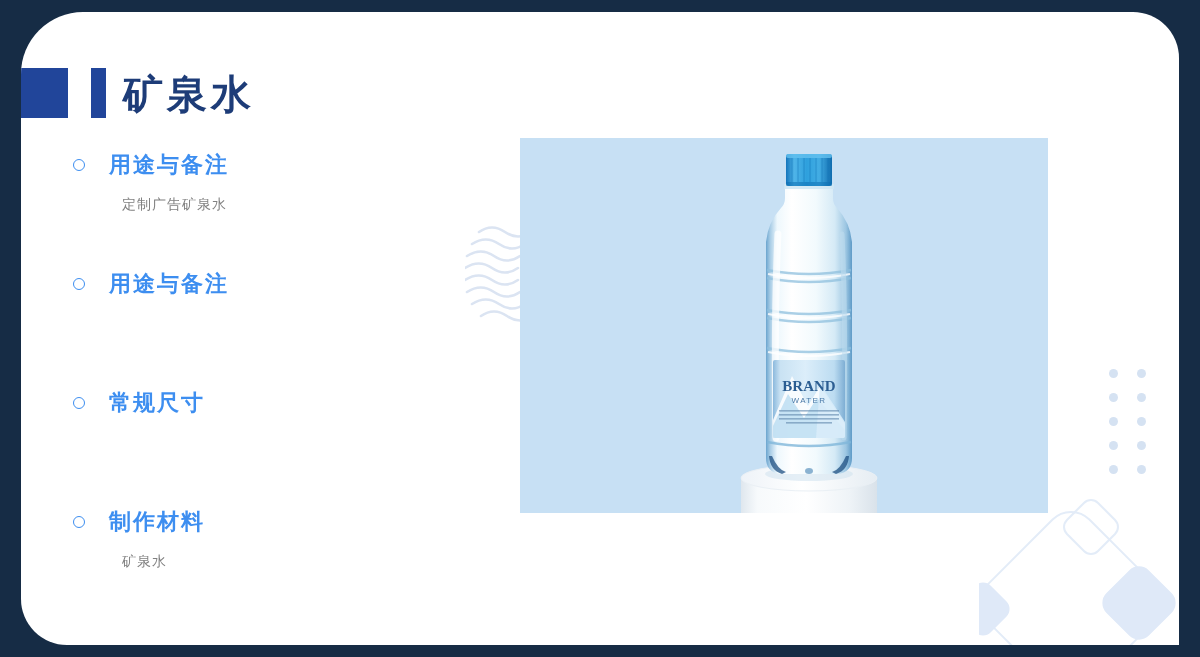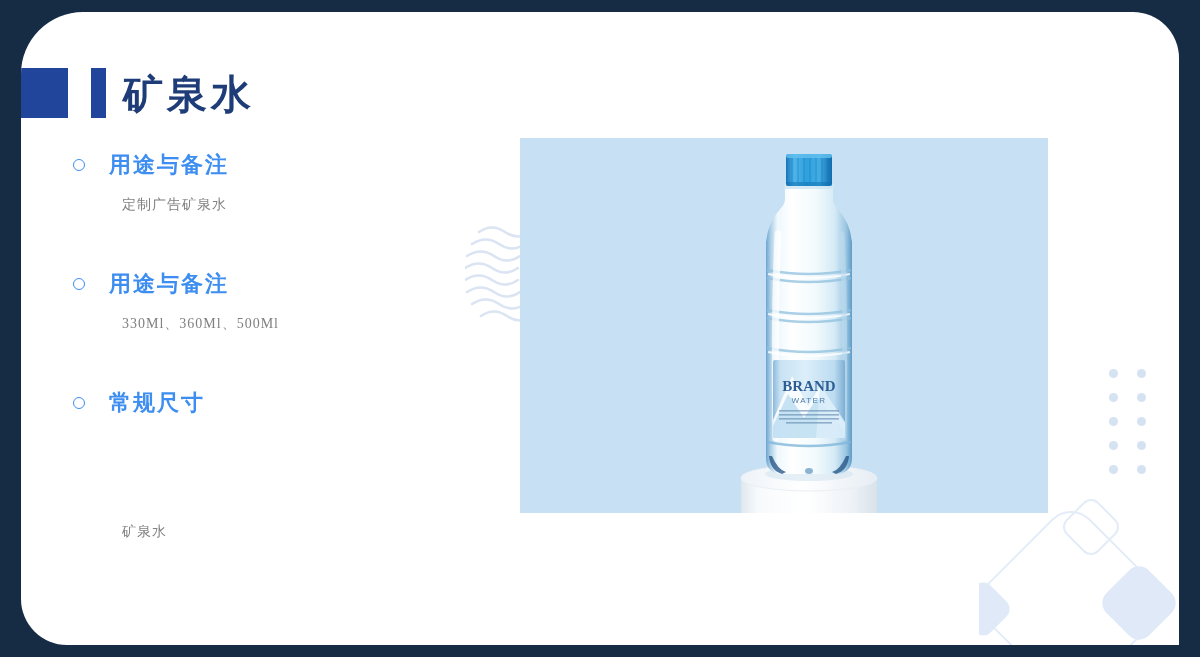--- a/index.html
+++ b/index.html
@@ -327,31 +327,34 @@
           <span class="spec-title">用途与备注</span>
         </div>
         <div class="spec-desc">定制广告矿泉水</div>
       </div>
 
       <div class="spec-item">
         <div class="spec-head">
           <span class="bullet"></span>
           <span class="spec-title">用途与备注</span>
         </div>
-        <div class="spec-desc">330Ml、360Ml、500Ml</div>
       </div>
 
       <div class="spec-item">
         <div class="spec-head">
           <span class="bullet"></span>
           <span class="spec-title">常规尺寸</span>
         </div>
       </div>
 
       <div class="spec-item">
+        <div class="spec-head">
+          <span class="bullet"></span>
+          <span class="spec-title">制作材料</span>
+        </div>
         <div class="spec-desc">矿泉水</div>
       </div>
 
     </div>
 
     <div class="dot-grid">
       <i></i>
         <i></i>
       <i></i>
         <i></i>

